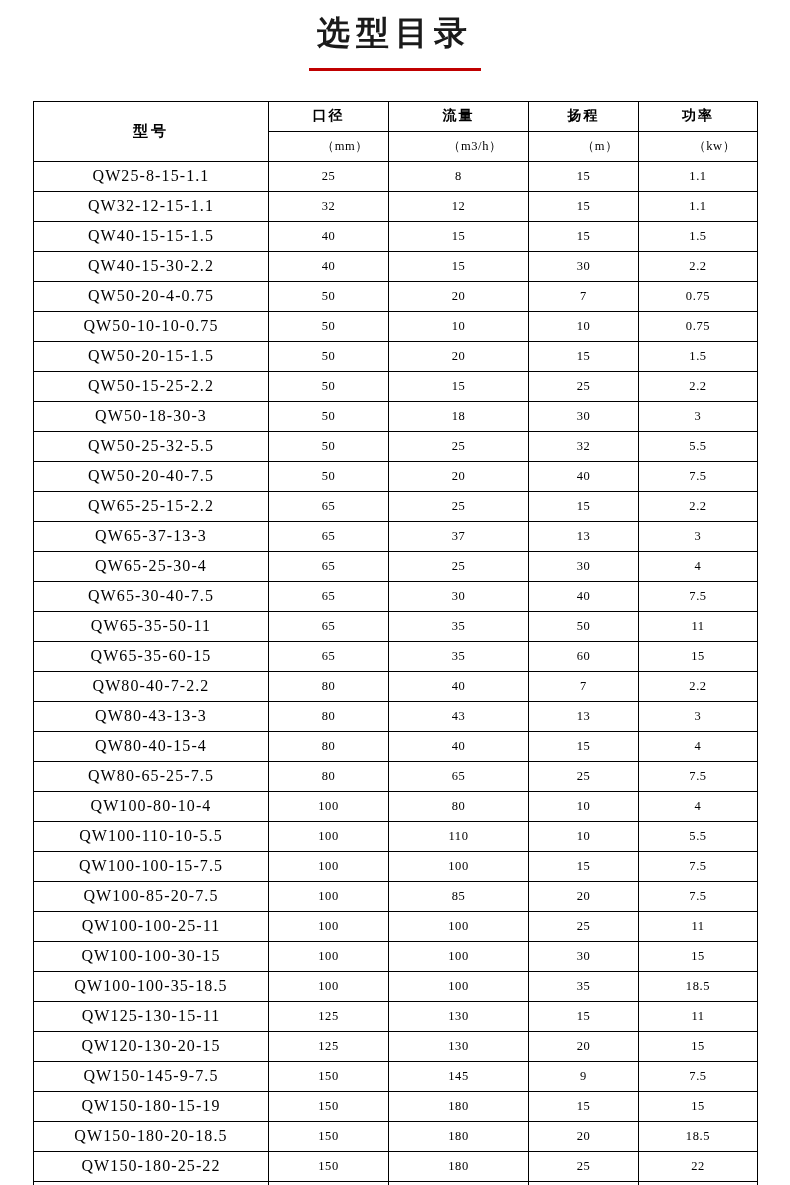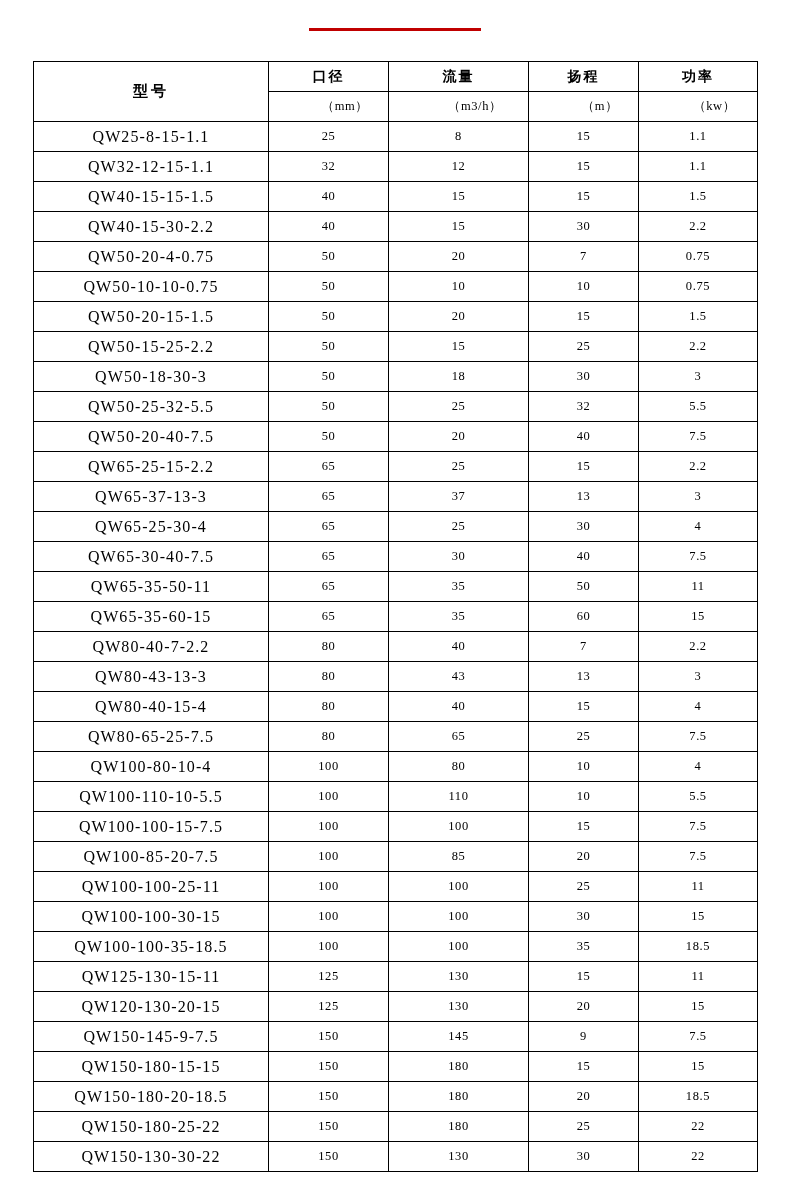--- a/index.html
+++ b/index.html
@@ -81,20 +81,21 @@
   col.c-flow { width: 140px; }
   col.c-head { width: 110px; }
   col.c-power { width: 119px; }
 </style>
 </head>
 <body>
 
 <div class="page">
 
   <div class="title-block">
+    <div class="title">选型目录</div>
     <div class="title-rule"></div>
   </div>
 
   <div class="table-wrap">
     <table class="spec">
       <colgroup>
         <col class="c-model">
         <col class="c-dia">
         <col class="c-flow">
         <col class="c-head">
@@ -327,21 +328,21 @@
             <td>15</td>
           </tr>
         <tr>
             <td class="model">QW150-145-9-7.5</td>
             <td>150</td>
             <td>145</td>
             <td>9</td>
             <td>7.5</td>
           </tr>
         <tr>
-            <td class="model">QW150-180-15-15</td>
+            <td class="model">QW150-180-15-19</td>
             <td>150</td>
             <td>180</td>
             <td>15</td>
             <td>15</td>
           </tr>
         <tr>
             <td class="model">QW150-180-20-18.5</td>
             <td>150</td>
             <td>180</td>
             <td>20</td>

